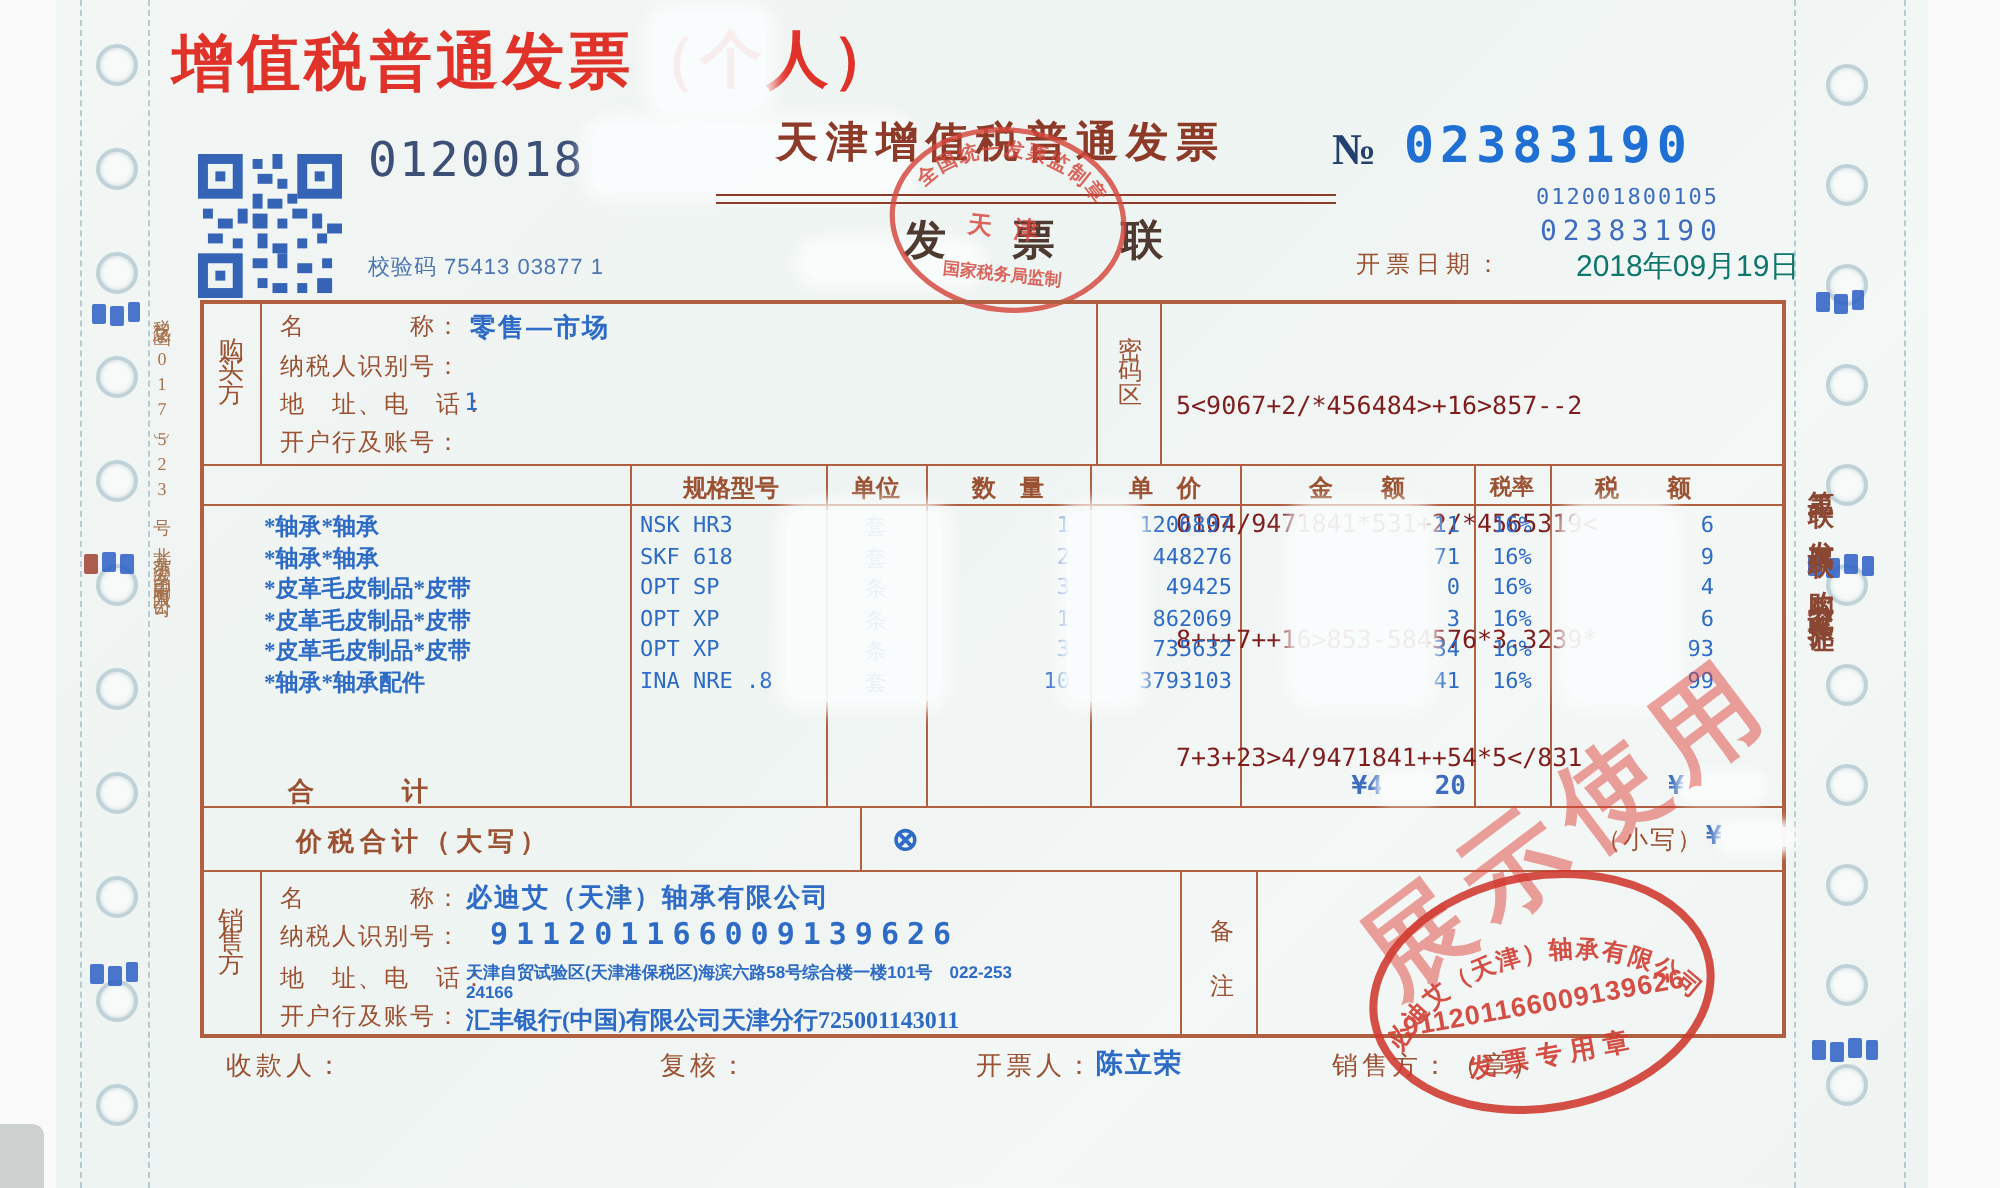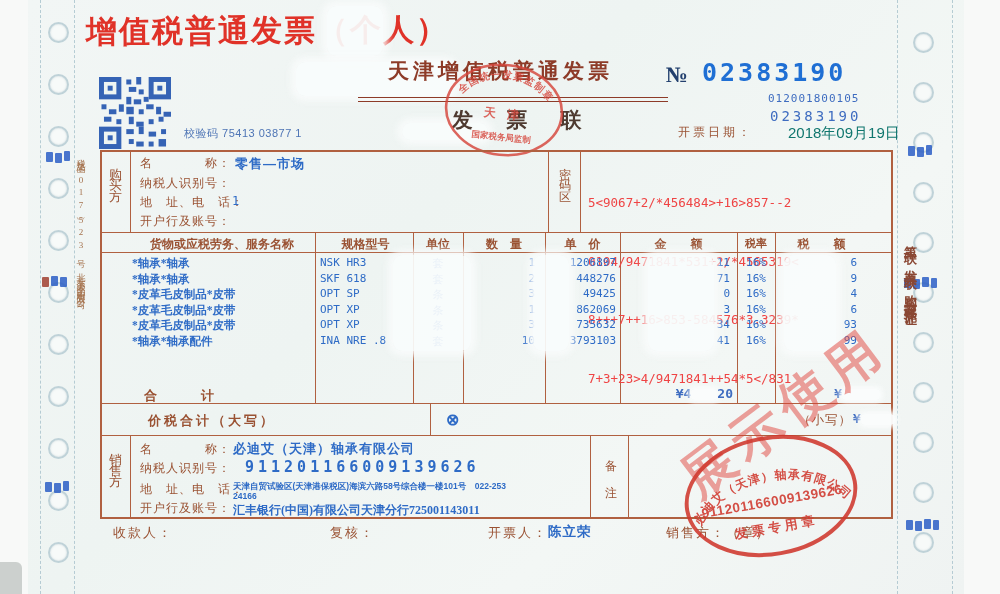--- a/index.html
+++ b/index.html
@@ -142,20 +142,21 @@
           <rect x="20" y="22" width="3" height="2"></rect>
         <rect x="25" y="21" width="2" height="2"></rect>
           <rect x="12" y="25" width="2" height="2"></rect>
           <rect x="15" y="26" width="3" height="2"></rect>
         <rect x="20" y="26" width="2" height="2"></rect>
           <rect x="24" y="25" width="3" height="3"></rect>
       </g>
     </svg>
   </div>
 
+  <div class="abs mono" style="left:184px;top:66px;font-size:24px;color:#3c4f76;letter-spacing:1px;">0120018</div>
   <div class="patch" style="left:296px;top:62px;width:158px;height:34px;"></div>
   <div class="abs" style="left:184px;top:126px;font-size:11px;color:#4d74b5;letter-spacing:.5px;">校验码 75413 03877 1</div>
   <div class="patch" style="left:402px;top:123px;width:86px;height:17px;"></div>
 
   <div class="abs ser" style="left:388px;top:57px;font-size:21px;font-weight:bold;color:#8d3b28;letter-spacing:4px;">天津增值税普通发票</div>
   <div class="bline" style="left:358px;top:97px;width:310px;height:1px;background:#8d3b28;"></div>
   <div class="bline" style="left:358px;top:101px;width:310px;height:1px;background:#8d3b28;"></div>
   <div class="abs ser" style="left:452px;top:106px;font-size:21px;font-weight:bold;color:#4e3a30;letter-spacing:14px;">发 票 联</div>
 
   <div class="abs" style="left:428px;top:56px;opacity:.82;">
@@ -210,28 +211,27 @@
   <div class="abs lbl vert" style="left:106px;top:158px;height:70px;font-size:13px;letter-spacing:10px;">购买方</div>
   <div class="abs lbl fieldlbl" style="left:140px;top:155px;">名　　　　称：</div>
   <div class="abs val" style="left:235px;top:155px;font-size:13px;font-weight:bold;letter-spacing:1px;">零售—市场</div>
   <div class="abs lbl fieldlbl" style="left:140px;top:175px;">纳税人识别号：</div>
   <div class="abs val mono" style="left:240px;top:175px;font-size:12px;"></div>
   <div class="abs lbl fieldlbl" style="left:140px;top:194px;">地　址、电　话：</div>
   <div class="abs val mono" style="left:232px;top:194px;font-size:12px;">1</div>
   <div class="abs lbl fieldlbl" style="left:140px;top:213px;">开户行及账号：</div>
 
   <div class="abs lbl vert" style="left:556px;top:158px;height:70px;font-size:12px;letter-spacing:12px;">密码区</div>
-  <div class="abs mono" style="left:588px;top:154px;font-size:12.5px;color:#ef4444;line-height:19.5px;white-space:pre;">
+  <div class="abs mono" style="left:588px;top:154px;font-size:12.5px;color:#7f1d1d;line-height:19.5px;white-space:pre;">
     <div>5&lt;9067+2/*456484&gt;+16&gt;857--2</div>
     <div>0104/9471841*531+2/*4565319&lt;</div>
     <div>8+++7++16&gt;853-584576*3.3239*</div>
     <div>7+3+23&gt;4/9471841++54*5&lt;/831</div>
   </div>
 
-  <div class="hdr" style="left:132px;width:180px;">货物或应税劳务、服务名称</div>
   <div class="hdr" style="left:318px;width:95px;">规格型号</div>
   <div class="hdr" style="left:413px;width:50px;">单位</div>
   <div class="hdr" style="left:463px;width:82px;">数　量</div>
   <div class="hdr" style="left:545px;width:75px;">单　价</div>
   <div class="hdr" style="left:620px;width:117px;">金　　额</div>
   <div class="hdr" style="left:737px;width:38px;font-size:11px;">税率</div>
   <div class="hdr" style="left:775px;width:93px;">税　　额</div>
 
   <div class="item-row" style="top:256px;">
     <span class="c-name ser">*轴承*轴承</span>

